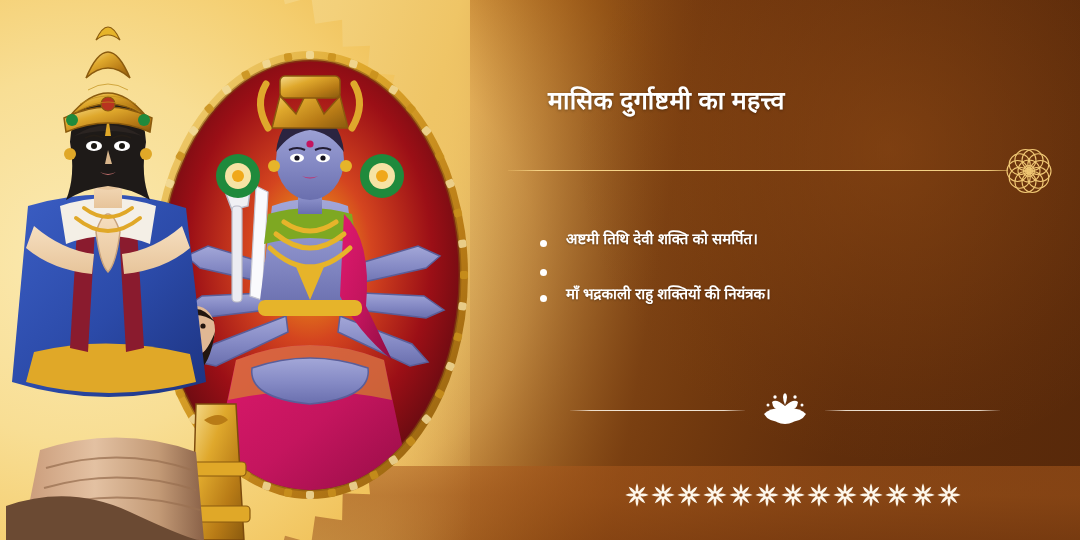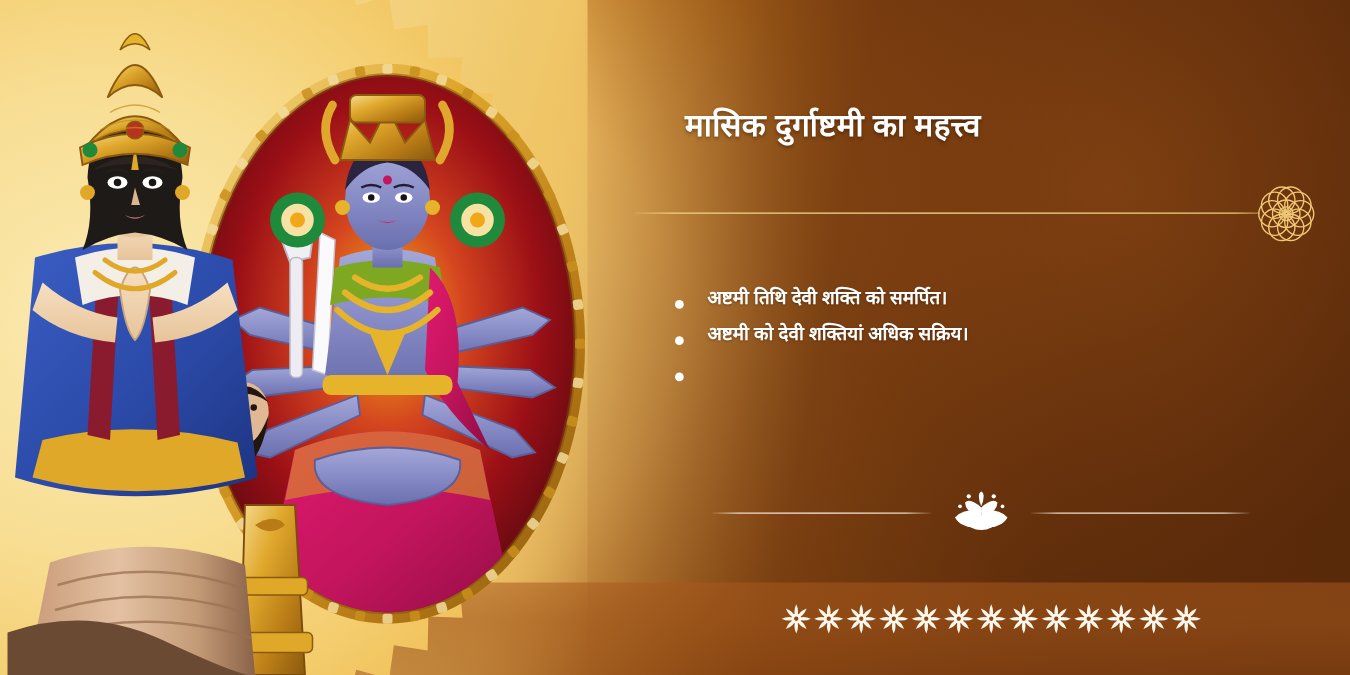--- a/index.html
+++ b/index.html
@@ -506,24 +506,24 @@
       </svg>
     </div>
 
     <div class="bullets">
       <div class="bullet-row">
         <span class="bullet-dot"></span>
         <span class="bullet-text">अष्टमी तिथि देवी शक्ति को समर्पित।</span>
       </div>
       <div class="bullet-row">
         <span class="bullet-dot"></span>
-        <span class="bullet-text">अष्टमी को देवी शक्तियां अधिक सक्रिय।</span>
       </div>
       <div class="bullet-row">
         <span class="bullet-dot"></span>
+        <span class="bullet-text">माँ भद्रकाली राहु शक्तियों की नियंत्रक।</span>
       </div>
     </div>
 
     <div class="lotus-divider">
       <span class="lotus-rule"></span>
       <span class="lotus-icon">
         <svg width="50" height="34" viewBox="0 0 50 34">
           <g fill="#ffffff">
             <path d="M25 12 Q21 2 25 0 Q29 2 25 12 Z"></path>
             <path d="M25 13 Q16 5 12 9 Q13 19 25 17 Z"></path>

